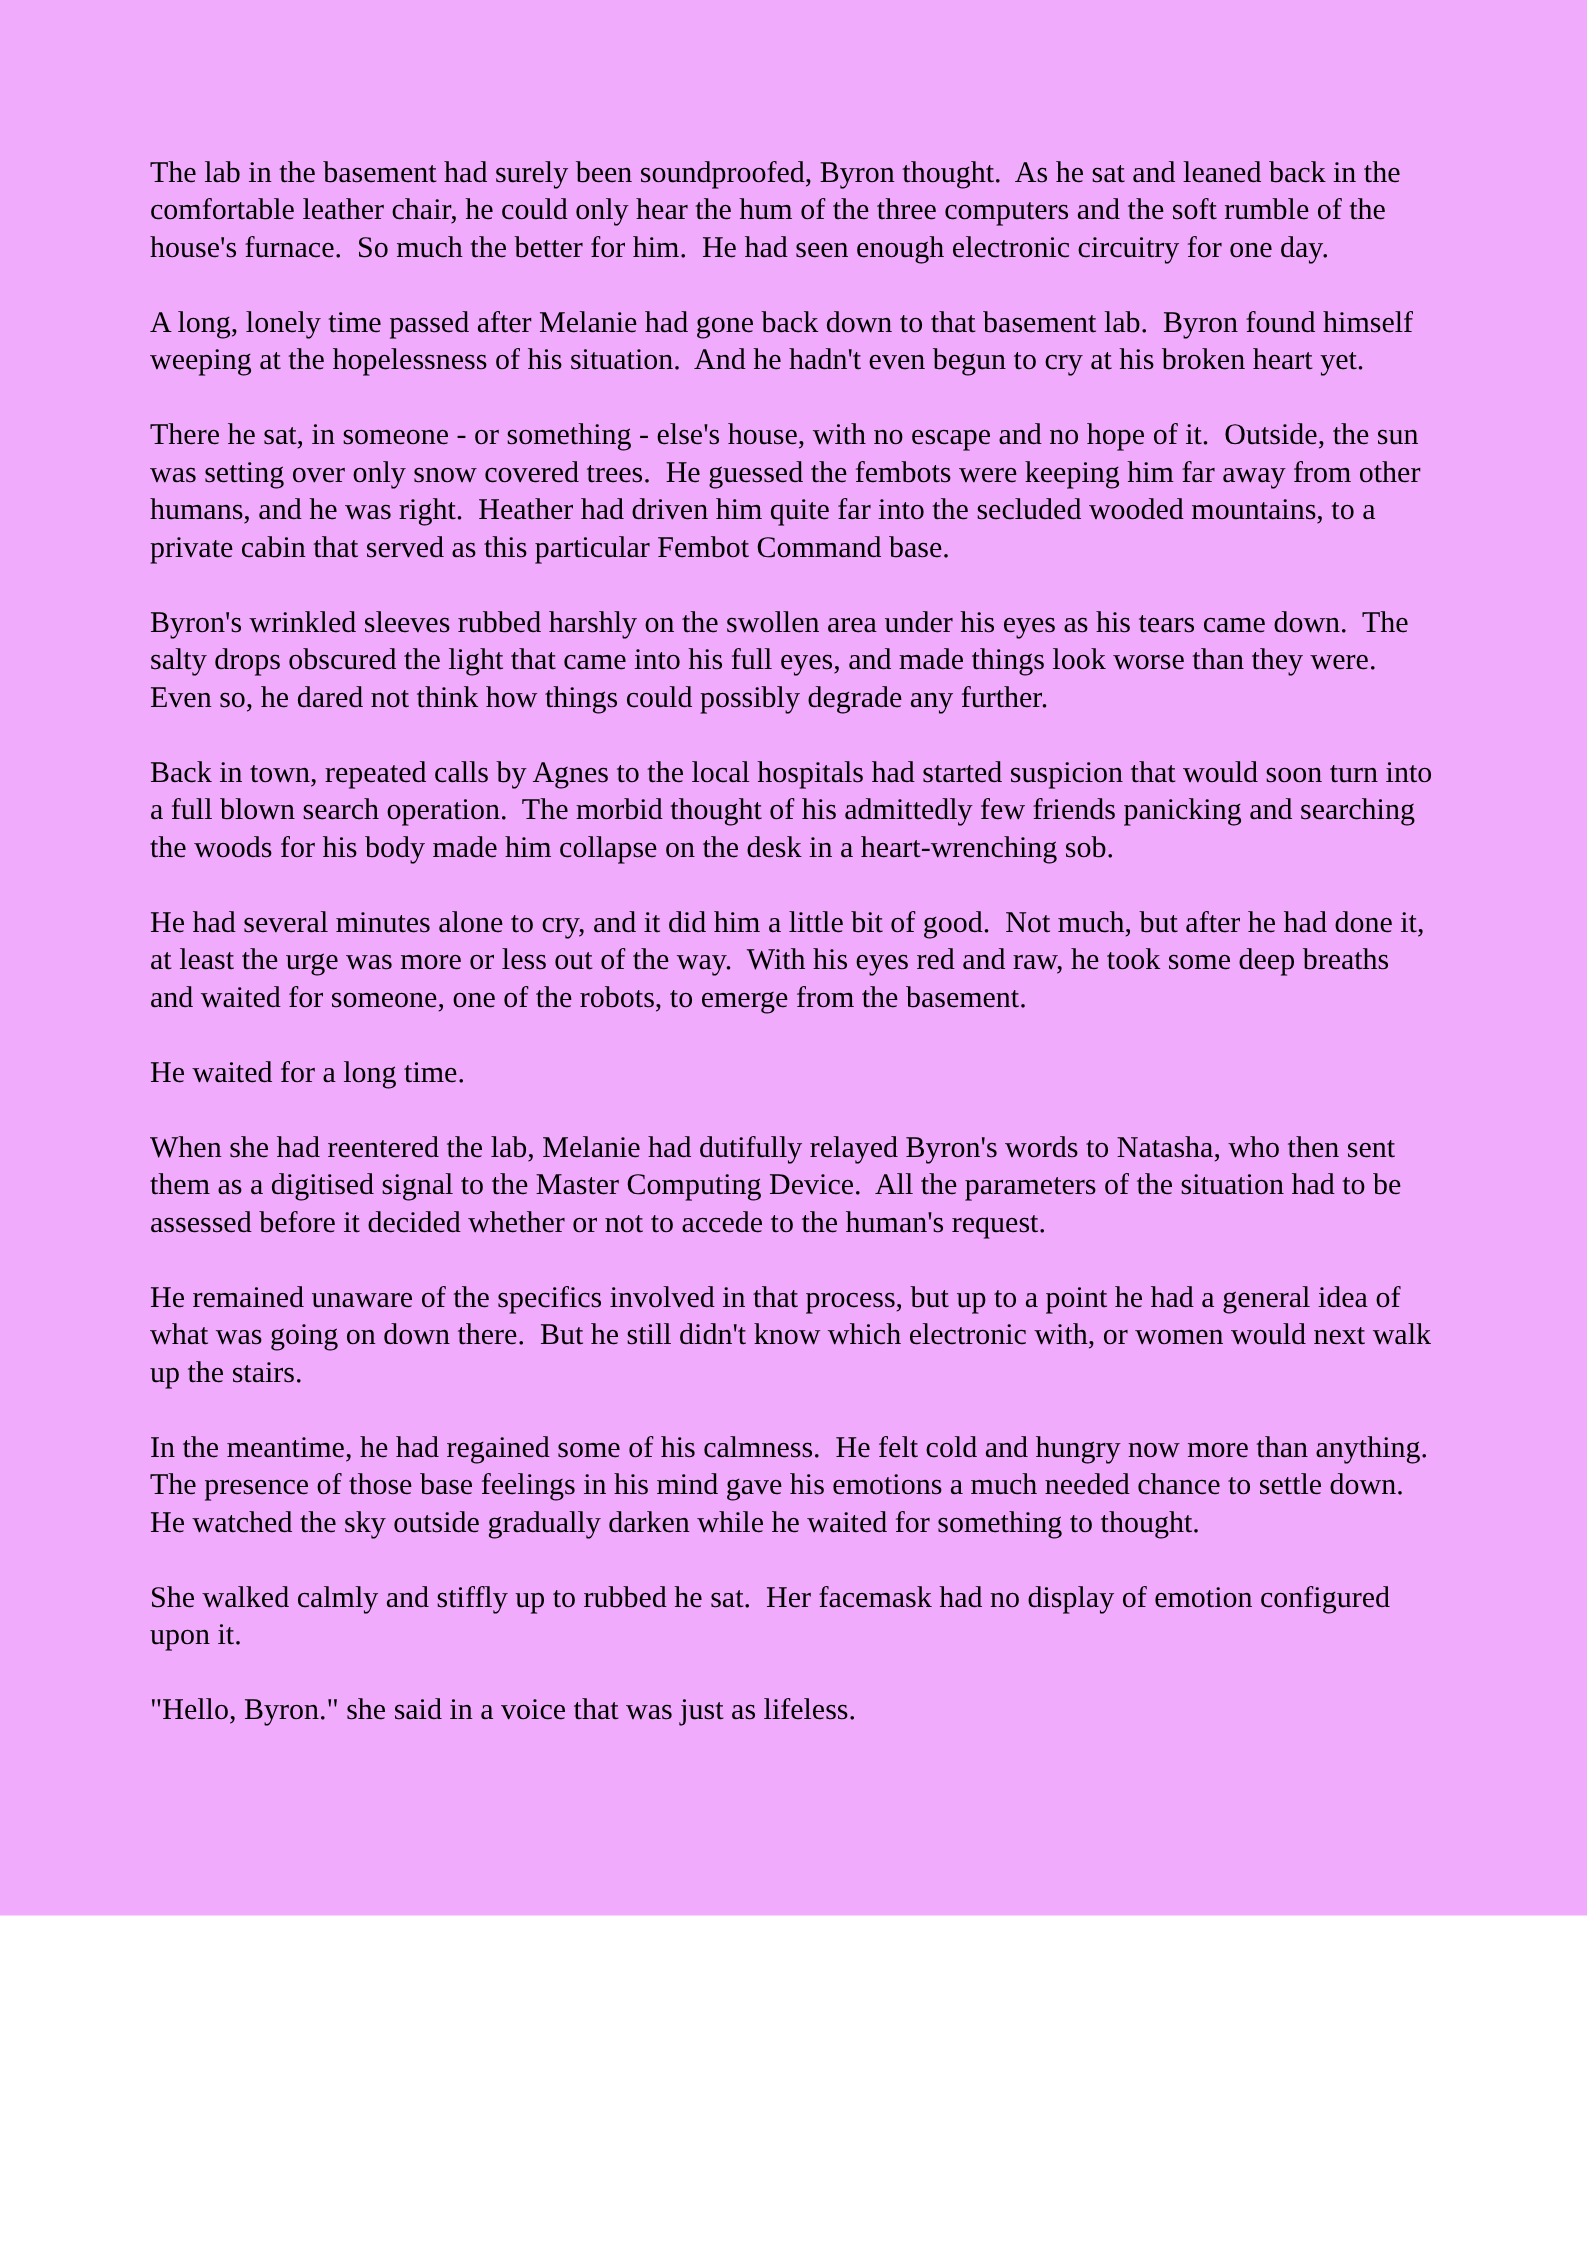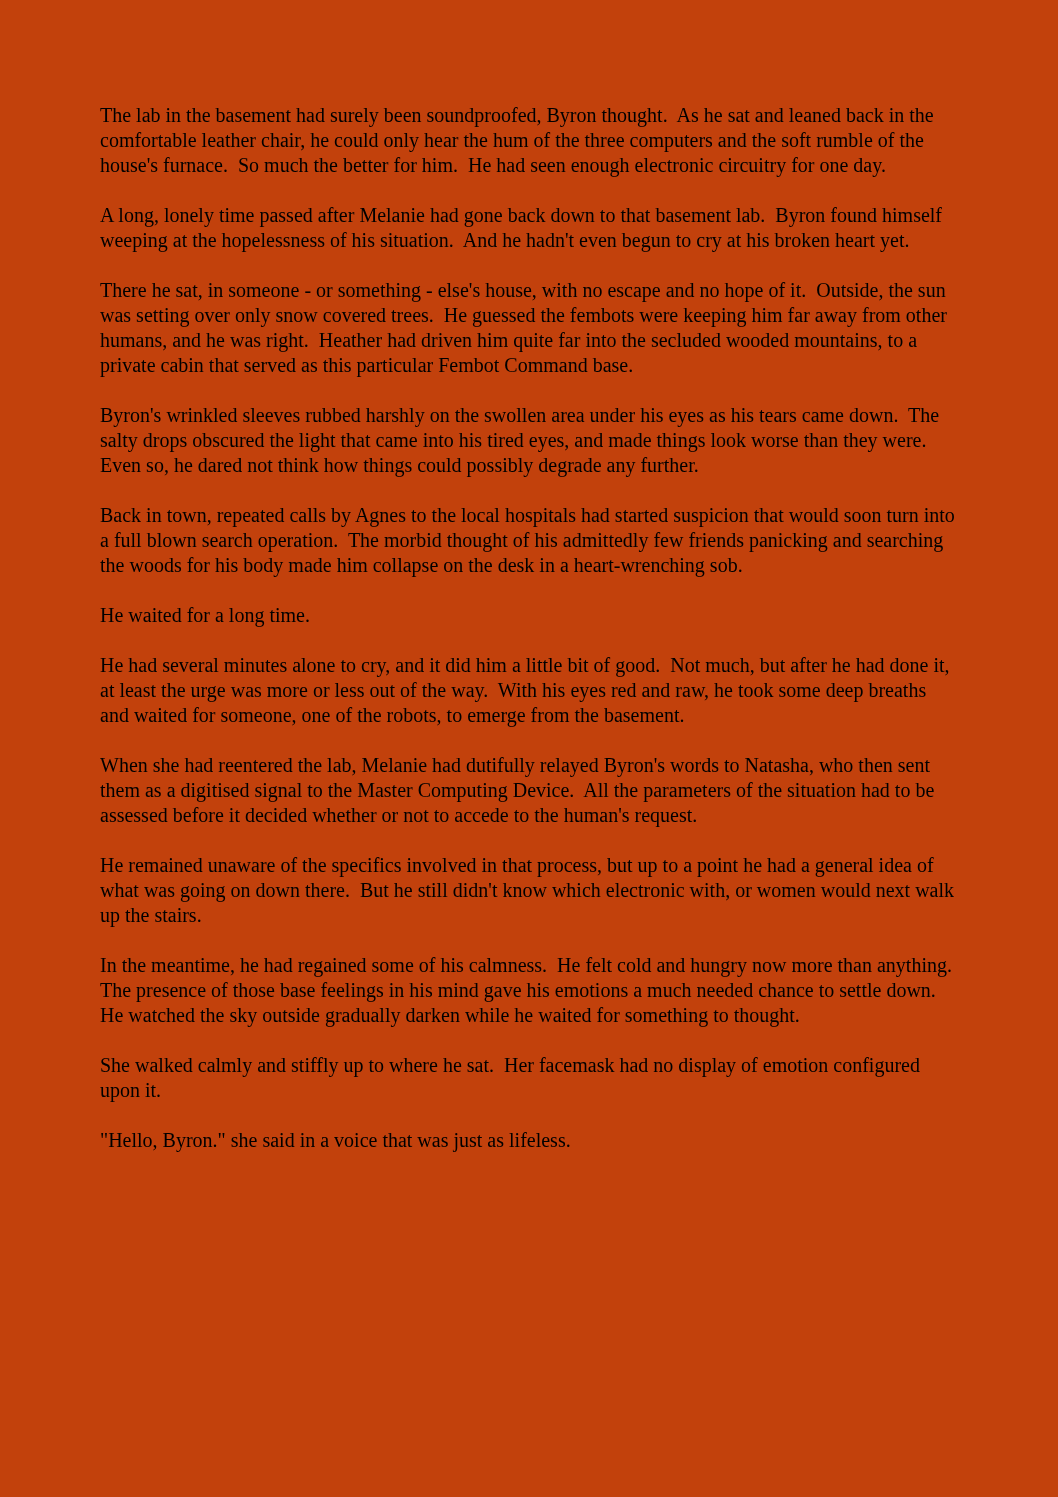--- a/index.html
+++ b/index.html
@@ -11,22 +11,22 @@
     width: 1058px;
     height: 1497px;
     position: relative;
     overflow: hidden;
   }
   .page {
     position: absolute;
     left: 0;
     top: 0;
     width: 1058px;
-    height: 1497px;
-    background: #c2410c;
+    height: 1277px;
+    background: #f0abfc;
   }
   .text-block {
     position: absolute;
     left: 100px;
     top: 103px;
     width: 860px;
     color: #000000;
     font-family: "Liberation Serif", "DejaVu Serif", serif;
     font-size: 20px;
     line-height: 25px;
@@ -38,23 +38,23 @@
   }
 </style>
 </head>
 <body>
 
 <div class="page">
   <div class="text-block">
     <p>The lab in the basement had surely been soundproofed, Byron thought.  As he sat and leaned back in the comfortable leather chair, he could only hear the hum of the three computers and the soft rumble of the house's furnace.  So much the better for him.  He had seen enough electronic circuitry for one day.</p>
     <p>A long, lonely time passed after Melanie had gone back down to that basement lab.  Byron found himself weeping at the hopelessness of his situation.  And he hadn't even begun to cry at his broken heart yet.</p>
     <p>There he sat, in someone - or something - else's house, with no escape and no hope of it.  Outside, the sun was setting over only snow covered trees.  He guessed the fembots were keeping him far away from other humans, and he was right.  Heather had driven him quite far into the secluded wooded mountains, to a private cabin that served as this particular Fembot Command base.</p>
-    <p>Byron's wrinkled sleeves rubbed harshly on the swollen area under his eyes as his tears came down.  The salty drops obscured the light that came into his tired eyes, and made things look worse than they were.  Even so, he dared not think how things could possibly degrade any further.</p>
+    <p>Byron's wrinkled sleeves rubbed harshly on the swollen area under his eyes as his tears came down.  The salty drops obscured the light that came into his full eyes, and made things look worse than they were.  Even so, he dared not think how things could possibly degrade any further.</p>
     <p>Back in town, repeated calls by Agnes to the local hospitals had started suspicion that would soon turn into a full blown search operation.  The morbid thought of his admittedly few friends panicking and searching the woods for his body made him collapse on the desk in a heart-wrenching sob.</p>
+    <p>He had several minutes alone to cry, and it did him a little bit of good.  Not much, but after he had done it, at least the urge was more or less out of the way.  With his eyes red and raw, he took some deep breaths and waited for someone, one of the robots, to emerge from the basement.</p>
     <p>He waited for a long time.</p>
-    <p>He had several minutes alone to cry, and it did him a little bit of good.  Not much, but after he had done it, at least the urge was more or less out of the way.  With his eyes red and raw, he took some deep breaths and waited for someone, one of the robots, to emerge from the basement.</p>
     <p>When she had reentered the lab, Melanie had dutifully relayed Byron's words to Natasha, who then sent them as a digitised signal to the Master Computing Device.  All the parameters of the situation had to be assessed before it decided whether or not to accede to the human's request.</p>
     <p>He remained unaware of the specifics involved in that process, but up to a point he had a general idea of what was going on down there.  But he still didn't know which electronic with, or women would next walk up the stairs.</p>
     <p>In the meantime, he had regained some of his calmness.  He felt cold and hungry now more than anything.  The presence of those base feelings in his mind gave his emotions a much needed chance to settle down.  He watched the sky outside gradually darken while he waited for something to thought.</p>
-    <p>She walked calmly and stiffly up to where he sat.  Her facemask had no display of emotion configured upon it.</p>
+    <p>She walked calmly and stiffly up to rubbed he sat.  Her facemask had no display of emotion configured upon it.</p>
     <p>"Hello, Byron." she said in a voice that was just as lifeless.</p>
   </div>
 </div>
 
 </body></html>

